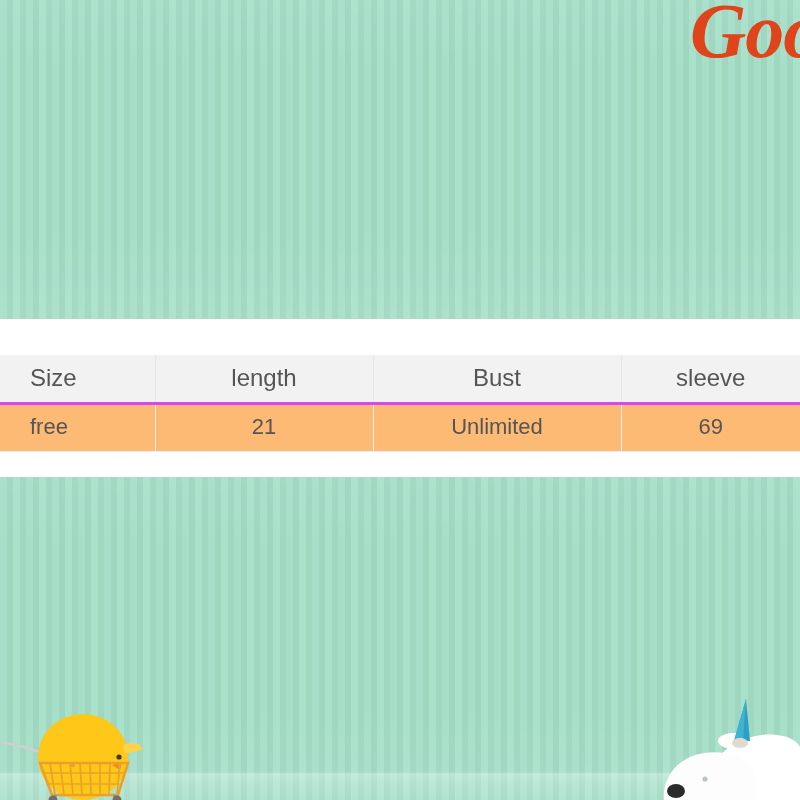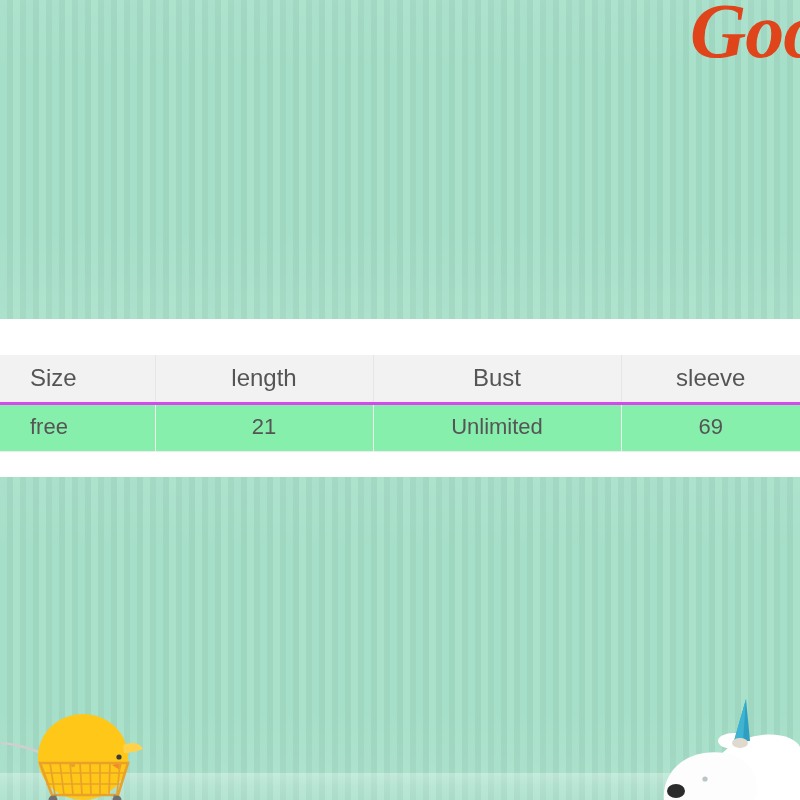--- a/index.html
+++ b/index.html
@@ -149,21 +149,21 @@
     font-weight: 400;
     font-size: 24px;
     text-align: center;
     padding: 9px 0 10px 0;
     border-right: 1px solid #e6e6e6;
     border-bottom: 3px solid #d946ef;
   }
   table.size-table th:last-child { border-right: none; }
 
   table.size-table td {
-    background: #86efac;
+    background: #fdba74;
     color: #555555;
     font-size: 22px;
     text-align: center;
     padding: 9px 0 11px 0;
     border-right: 1px solid #f0f0f0;
     border-bottom: 1px solid #ececec;
   }
   table.size-table td:last-child { border-right: none; }
 
   

